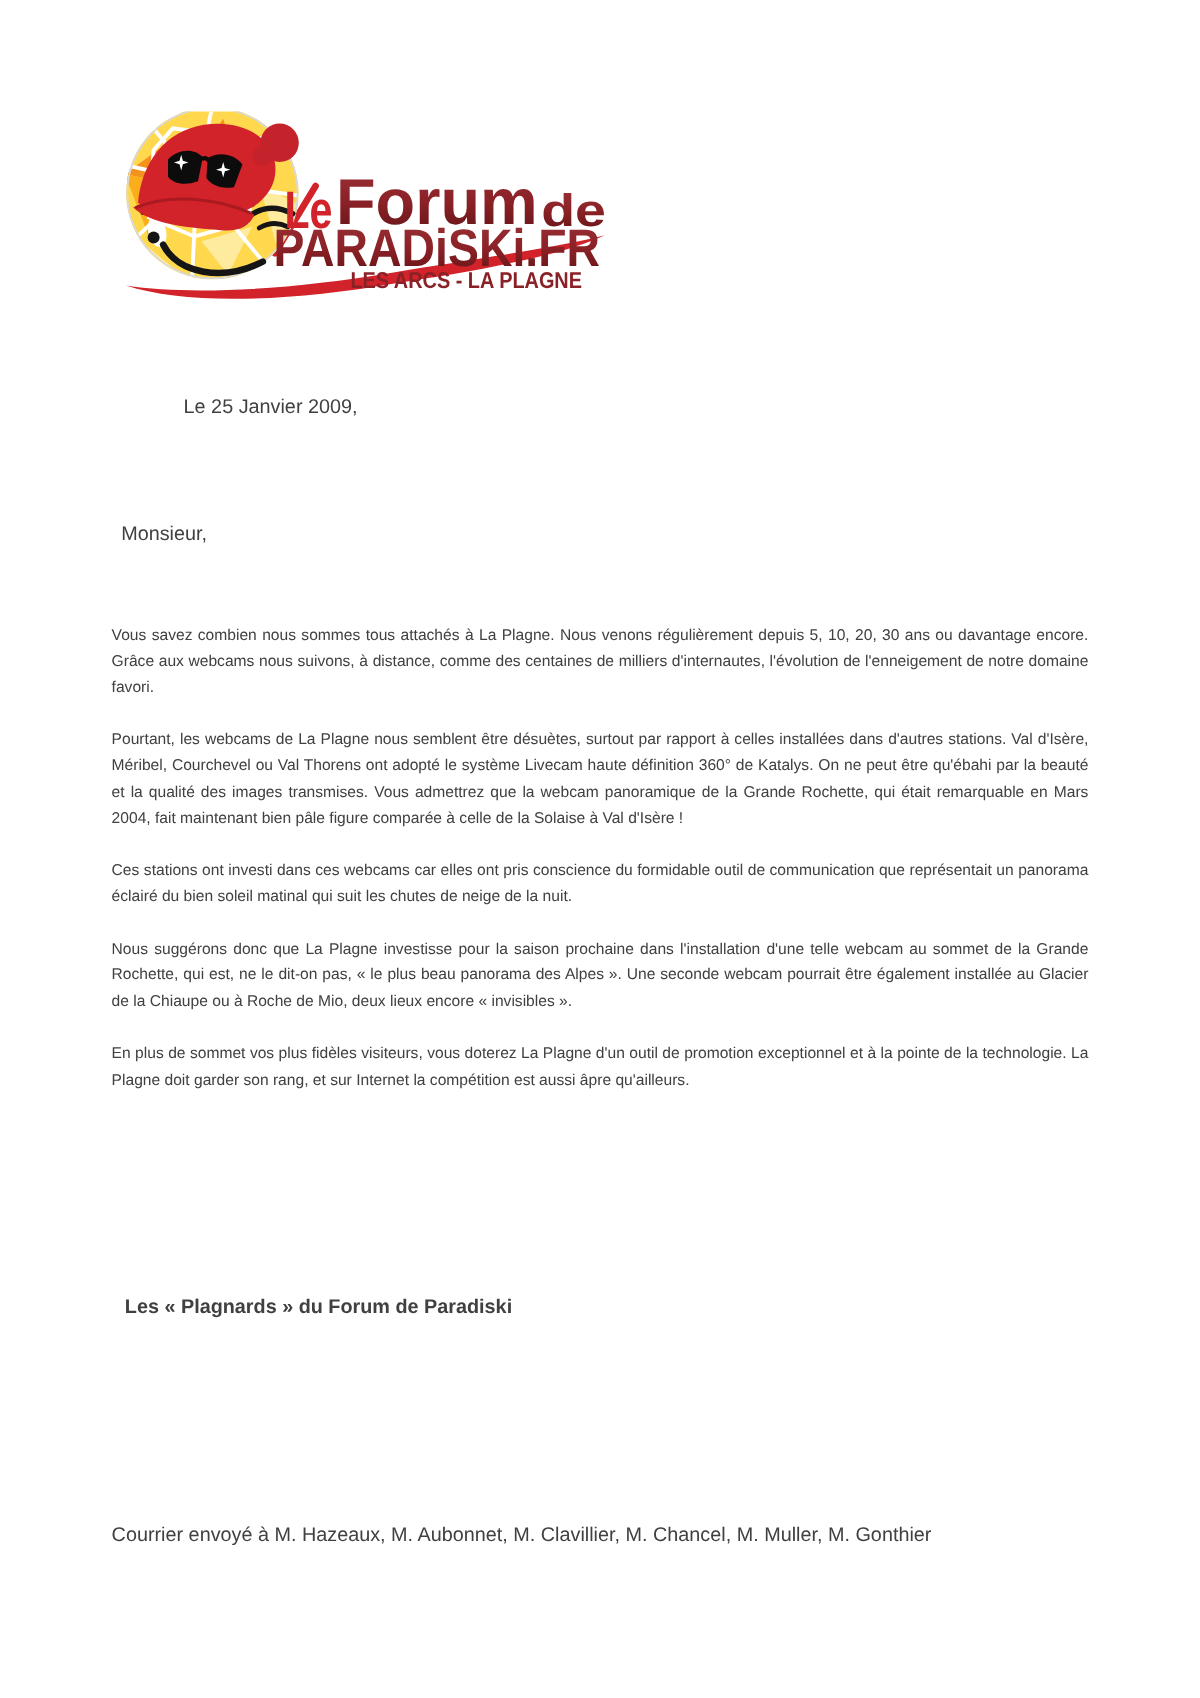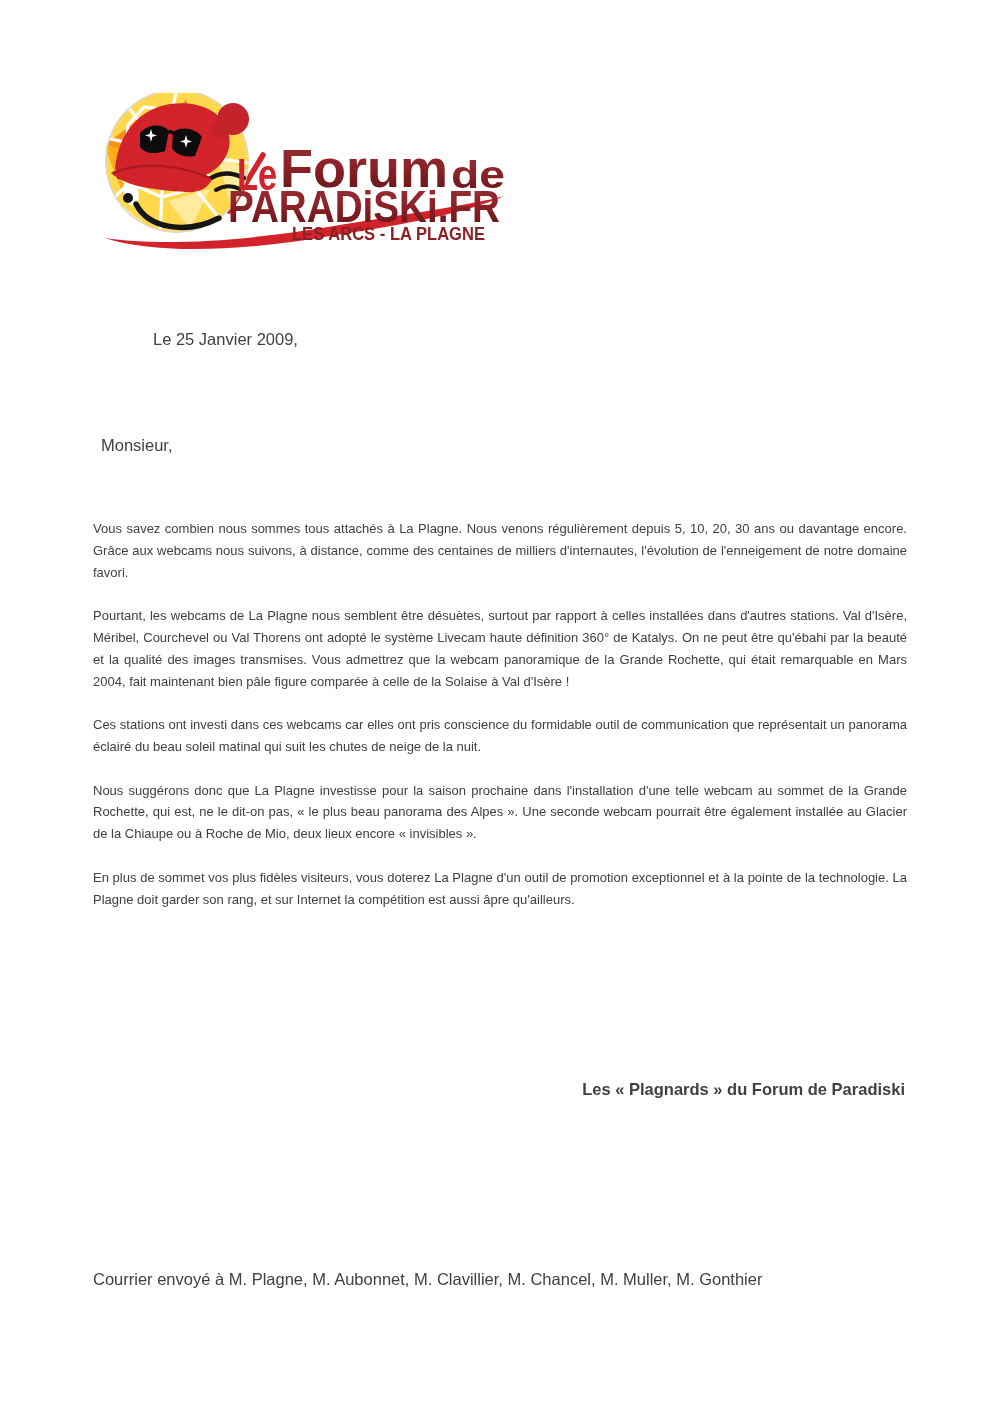--- a/index.html
+++ b/index.html
@@ -8,21 +8,21 @@
     font-family:"Liberation Sans","DejaVu Sans",sans-serif; color:#404040;
     overflow:hidden;
   }
   .logo { position:absolute; left:98px; top:93px; width:412px; height:172px; }
   .logo svg { display:block; width:100%; height:100%; }
   .logo text { font-family:"Liberation Sans","DejaVu Sans",sans-serif; font-weight:700; }
   .date { position:absolute; left:153px; top:330px; font-size:16.5px; white-space:pre;text-align:center; }
   .salutation { position:absolute; left:101px; top:436px; font-size:16.5px; }
   .body-text { position:absolute; left:93px; top:478px; width:814px; font-size:13px; line-height:21.8px; text-align:justify;margin-top:40px; }
   .body-text p { margin:0 0 21.8px 0; }
-  .signature { position:absolute; left:91px; top:1080px; width:814px; text-align:right; font-weight:700; font-size:16.5px; }
+  .signature { position:absolute; left:104px; top:1080px; width:814px; text-align:left; font-weight:700; font-size:16.5px; }
   .footer { position:absolute; left:93px; top:1270px; width:860px; font-size:16.5px; }
 </style>
 </head>
 <body>
 
 <div class="page">
 
   <div class="logo">
     <svg viewBox="0 0 412 172" xmlns="http://www.w3.org/2000/svg">
       <defs>
@@ -97,22 +97,22 @@
     </svg>
   </div>
 
   <div class="date">Le 25 Janvier 2009,</div>
 
   <div class="salutation">Monsieur,</div>
 
   <div class="body-text">
     <p>Vous savez combien nous sommes tous attachés à La Plagne. Nous venons régulièrement depuis 5, 10, 20, 30 ans ou davantage encore. Grâce aux webcams nous suivons, à distance, comme des centaines de milliers d'internautes, l'évolution de l'enneigement de notre domaine favori.</p>
     <p>Pourtant, les webcams de La Plagne nous semblent être désuètes, surtout par rapport à celles installées dans d'autres stations. Val d'Isère, Méribel, Courchevel ou Val Thorens ont adopté le système Livecam haute définition 360° de Katalys. On ne peut être qu'ébahi par la beauté et la qualité des images transmises. Vous admettrez que la webcam panoramique de la Grande Rochette, qui était remarquable en Mars 2004, fait maintenant bien pâle figure comparée à celle de la Solaise à Val d'Isère !</p>
-    <p>Ces stations ont investi dans ces webcams car elles ont pris conscience du formidable outil de communication que représentait un panorama éclairé du beau soleil matinal qui suit les chutes de neige de la nuit.</p>
+    <p>Ces stations ont investi dans ces webcams car elles ont pris conscience du formidable outil de communication que représentait un panorama éclairé du bien soleil matinal qui suit les chutes de neige de la nuit.</p>
     <p>Nous suggérons donc que La Plagne investisse pour la saison prochaine dans l'installation d'une telle webcam au sommet de la Grande Rochette, qui est, ne le dit-on pas, « le plus beau panorama des Alpes ». Une seconde webcam pourrait être également installée au Glacier de la Chiaupe ou à Roche de Mio, deux lieux encore « invisibles ».</p>
     <p>En plus de sommet vos plus fidèles visiteurs, vous doterez La Plagne d'un outil de promotion exceptionnel et à la pointe de la technologie. La Plagne doit garder son rang, et sur Internet la compétition est aussi âpre qu'ailleurs.</p>
   </div>
 
   <div class="signature">Les « Plagnards » du Forum de Paradiski</div>
 
-  <div class="footer">Courrier envoyé à M. Plagne, M. Aubonnet, M. Clavillier, M. Chancel, M. Muller, M. Gonthier</div>
+  <div class="footer">Courrier envoyé à M. Hazeaux, M. Aubonnet, M. Clavillier, M. Chancel, M. Muller, M. Gonthier</div>
 
 </div>
 
 </body></html>

